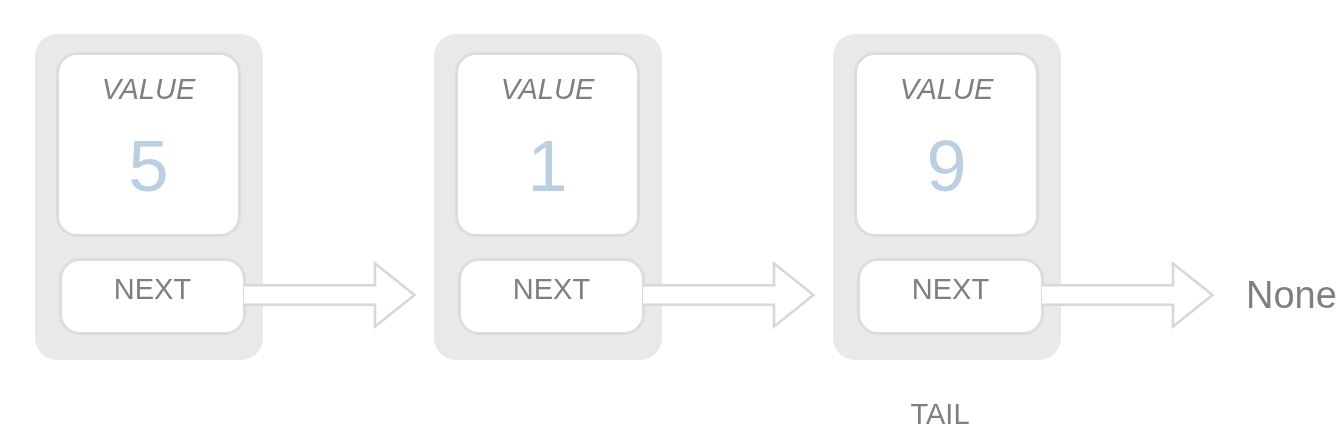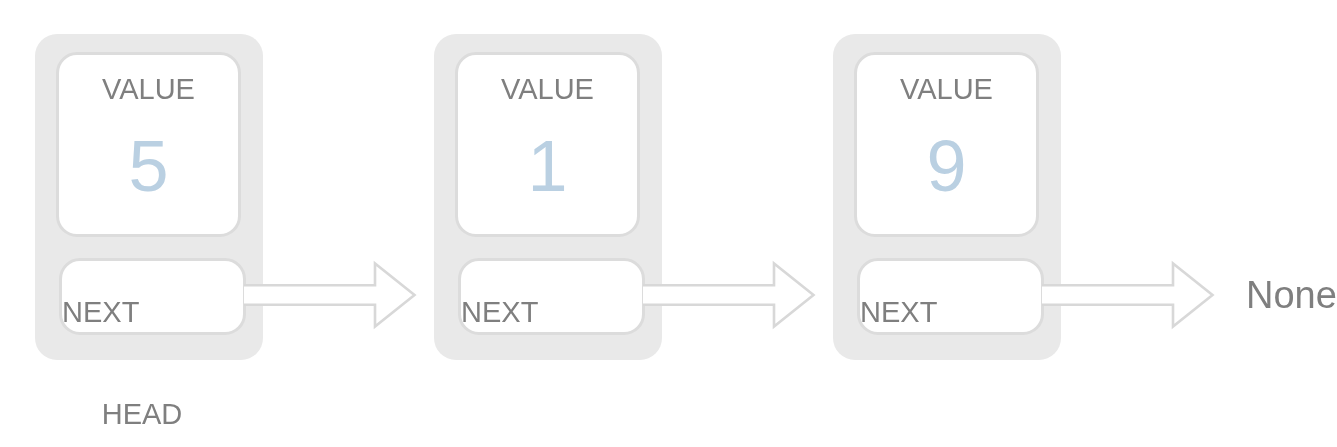--- a/index.html
+++ b/index.html
@@ -8,28 +8,28 @@
        font-family:"Liberation Sans",sans-serif;}
   .stage{position:relative;width:1337px;height:447px;}
 
   .node{position:absolute;top:34px;width:228px;height:326px;
         background:#e9e9e9;border-radius:22px;}
 
   .value-card{position:absolute;left:21px;top:18px;width:185px;height:185px;
               box-sizing:border-box;background:#ffffff;
               border:3px solid #dcdcdc;border-radius:21px;}
   .value-label{position:absolute;left:0;right:0;top:20px;text-align:center;
-               font-size:29px;line-height:29px;color:#7f7f7f;}
+               font-size:29px;line-height:29px;color:#7f7f7f;font-style:italic;}
   .value-num{position:absolute;left:0;right:0;top:75px;text-align:center;
              font-size:72px;line-height:72px;color:#bad0e2;}
 
   .next-card{position:absolute;left:24px;top:224px;width:187px;height:77px;
              box-sizing:border-box;background:#ffffff;
              border:3px solid #dcdcdc;border-radius:21px;}
-  .next-label{position:absolute;left:0;right:0;top:37px;text-align:left;
+  .next-label{position:absolute;left:0;right:0;top:14px;text-align:center;
               font-size:29px;line-height:29px;color:#7f7f7f;}
 
   .arrowsvg{position:absolute;left:0;top:0;width:1337px;height:447px;
             pointer-events:none;}
 
   .nodelabel{position:absolute;top:400px;width:228px;text-align:center;
              font-size:29px;line-height:29px;color:#7f7f7f;}
   .none{position:absolute;left:1246px;top:281px;font-size:38px;
         line-height:29px;color:#7f7f7f;}
 </style>
@@ -69,16 +69,16 @@
   </div>
 
   <svg class="arrowsvg" viewBox="0 0 1337 447">
     <g fill="#ffffff" stroke="#d8d8d8" stroke-width="2.6" stroke-linejoin="miter">
       <path d="M244 285.3 L375 285.3 L375 263.5 L414.5 295 L375 326.5 L375 304.7 L244 304.7"></path>
       <path d="M643 285.3 L774 285.3 L774 263.5 L813.5 295 L774 326.5 L774 304.7 L643 304.7"></path>
       <path d="M1042 285.3 L1173 285.3 L1173 263.5 L1212.5 295 L1173 326.5 L1173 304.7 L1042 304.7"></path>
     </g>
   </svg>
 
-  <div class="nodelabel" style="left:28px">HEAD</div>
+  <div class="nodelabel" style="left:826px">TAIL</div>
 
   <div class="none">None</div>
 </div>
 
 </body></html>

